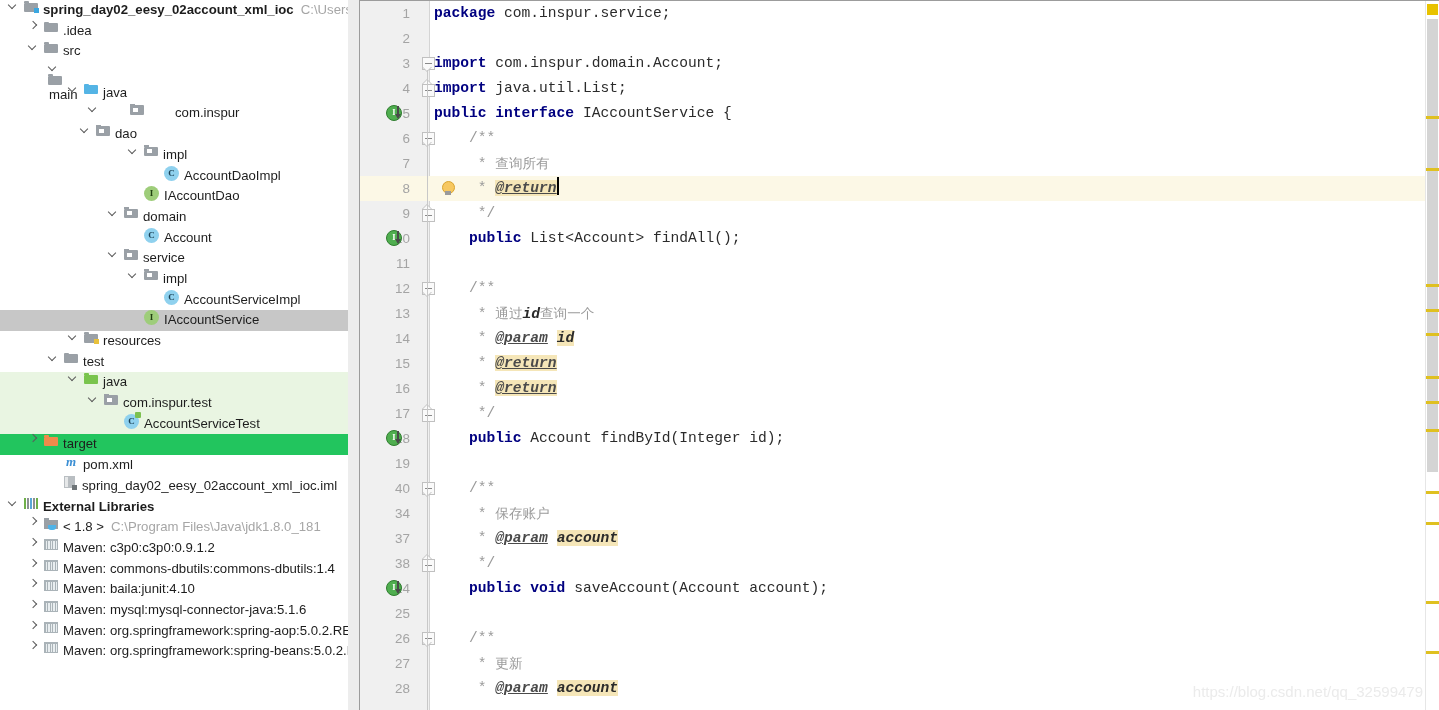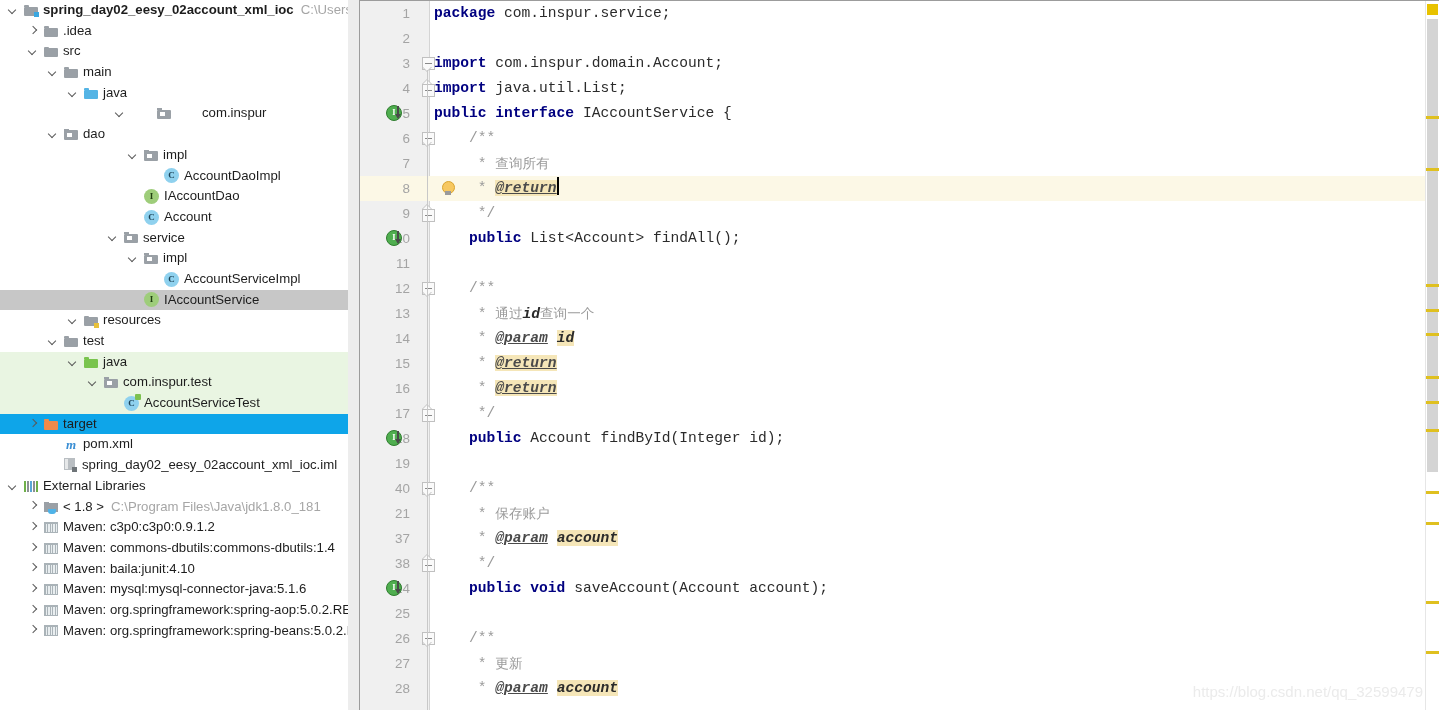--- a/index.html
+++ b/index.html
@@ -13,25 +13,25 @@
 
   
   #project-panel{
     position:absolute;left:0;top:0;width:360px;height:710px;
     background:#ffffff;overflow:hidden;
   }
   .tree{position:absolute;left:0;top:0;width:348px;}
   .trow{
     position:relative;height:20.7px;line-height:20.7px;
     white-space:nowrap;font-size:13.2px;color:#1d1d1d;
-    display:flex;align-items:center;
+    display:flex;align-items:flex-start;
   }
   .trow.sel{background:#c7c7c7;}
   .trow.testsrc{background:#e9f5e2;}
-  .trow.excluded{background:#0ea5e9;}
+  .trow.excluded{background:#22c55e;}
   .arrow{
     width:11px;height:11px;display:inline-block;position:relative;
     flex:0 0 11px;
   }
   .arrow.right::before{
     content:"";position:absolute;left:2px;top:1px;
     width:5px;height:5px;border-right:1.6px solid #5a5a5a;border-bottom:1.6px solid #5a5a5a;
     transform:rotate(-45deg);
   }
   .arrow.down::before{
@@ -211,46 +211,46 @@
           <span class="tlabel">.idea</span>
         </div>
         <div class="trow" style="padding-left: 28px;">
           <span class="arrow down" style="margin-right: 5px;"></span>
           <span class="ico ico-folder">
             <span class="tab"></span>
             <span class="bod"></span>
           </span>
           <span class="tlabel">src</span>
         </div>
-        <div class="trow" style="padding-left: 48px;">
+        <div class="trow" style="padding-left: 48px; flex-direction: column;">
           <span class="arrow down" style="margin-right: 5px;"></span>
           <span class="ico ico-folder">
             <span class="tab"></span>
             <span class="bod"></span>
           </span>
           <span class="tlabel">main</span>
         </div>
         <div class="trow" style="padding-left: 68px;">
           <span class="arrow down" style="margin-right: 5px;"></span>
           <span class="ico ico-folder src">
             <span class="tab"></span>
             <span class="bod"></span>
           </span>
           <span class="tlabel">java</span>
         </div>
-        <div class="trow" style="padding-left: 115px; gap: 26px;">
+        <div class="trow" style="padding-left: 88px; gap: 26px;">
           <span class="arrow down" style="margin-right: 5px;"></span>
           <span class="ico ico-pkg">
             <span class="tab"></span>
             <span class="bod"></span>
             <span class="win"></span>
           </span>
           <span class="tlabel">com.inspur</span>
         </div>
-        <div class="trow" style="padding-left: 48px;">
+        <div class="trow" style="padding-left: 80px;">
           <span class="arrow down" style="margin-right: 5px;"></span>
           <span class="ico ico-pkg">
             <span class="tab"></span>
             <span class="bod"></span>
             <span class="win"></span>
           </span>
           <span class="tlabel">dao</span>
         </div>
         <div class="trow" style="padding-left: 128px;">
           <span class="arrow down" style="margin-right: 5px;"></span>
@@ -263,20 +263,29 @@
         </div>
         <div class="trow" style="padding-left: 148px;">
           <span class="arrow" style="margin-right: 5px;"></span>
           <span class="ico ico-cls">C</span>
           <span class="tlabel">AccountDaoImpl</span>
         </div>
         <div class="trow" style="padding-left: 128px;">
           <span class="arrow" style="margin-right: 5px;"></span>
           <span class="ico ico-iface">I</span>
           <span class="tlabel">IAccountDao</span>
+        </div>
+        <div class="trow" style="padding-left: 108px;">
+          <span class="arrow down" style="margin-right: 5px;"></span>
+          <span class="ico ico-pkg">
+            <span class="tab"></span>
+            <span class="bod"></span>
+            <span class="win"></span>
+          </span>
+          <span class="tlabel">domain</span>
         </div>
         <div class="trow" style="padding-left: 128px;">
           <span class="arrow" style="margin-right: 5px;"></span>
           <span class="ico ico-cls">C</span>
           <span class="tlabel">Account</span>
         </div>
         <div class="trow" style="padding-left: 108px;">
           <span class="arrow down" style="margin-right: 5px;"></span>
           <span class="ico ico-pkg">
             <span class="tab"></span>
@@ -358,21 +367,21 @@
         </div>
         <div class="trow" style="padding-left: 48px;">
           <span class="arrow" style="margin-right: 5px;"></span>
           <span class="ico ico-iml">
             <span class="b"></span>
             <span class="s"></span>
             <span class="c"></span>
           </span>
           <span class="tlabel">spring_day02_eesy_02account_xml_ioc.iml</span>
         </div>
-        <div class="trow" style="padding-left: 8px;">
+        <div class="trow" style="padding-left: 8px; font-weight: bold;">
           <span class="arrow down" style="margin-right: 5px;"></span>
           <span class="ico ico-lib">
             <i></i>
             <i></i>
             <i></i>
             <i></i>
             <i></i>
           </span>
           <span class="tlabel">External Libraries</span>
         </div>
@@ -483,21 +492,21 @@
         <div class="line"><span class="lnum">11</span><span class="ltext"></span></div>
         <div class="line"><span class="lnum">12</span><span class="fold" style="top: 6px;"><span class="box"></span><span class="pt"></span></span><span class="ltext"><span class="cmt">    /**</span></span></div>
         <div class="line"><span class="lnum">13</span><span class="ltext"><span class="cmt">     * </span><span class="cjk">通过</span><span class="docval">id</span><span class="cjk">查询一个</span></span></div>
         <div class="line"><span class="lnum">14</span><span class="ltext"><span class="cmt">     * </span><span class="doctag">@param</span><span class="cmt"> </span><span class="docval hlt">id</span></span></div>
         <div class="line"><span class="lnum">15</span><span class="ltext"><span class="cmt">     * </span><span class="doctag hlt">@return</span></span></div>
         <div class="line"><span class="lnum">16</span><span class="ltext"><span class="cmt">     * </span><span class="doctag hlt">@return</span></span></div>
         <div class="line"><span class="lnum">17</span><span class="fold" style="top: 8px;"><span class="ptu"></span><span class="box"></span></span><span class="ltext"><span class="cmt">     */</span></span></div>
         <div class="line"><span class="lnum">18</span><span class="gmark"><span class="circ">I</span><span class="arw"></span><span class="arwh"></span></span><span class="ltext"><span class="kw">    public </span><span class="id">Account findById(Integer id);</span></span></div>
         <div class="line"><span class="lnum">19</span><span class="ltext"></span></div>
         <div class="line"><span class="lnum">40</span><span class="fold" style="top: 6px;"><span class="box"></span><span class="pt"></span></span><span class="ltext"><span class="cmt">    /**</span></span></div>
-        <div class="line"><span class="lnum">21</span><span class="ltext"><span class="cmt">     * </span><span class="cjk">保存账户</span></span></div>
+        <div class="line"><span class="lnum">34</span><span class="ltext"><span class="cmt">     * </span><span class="cjk">保存账户</span></span></div>
         <div class="line"><span class="lnum">37</span><span class="ltext"><span class="cmt">     * </span><span class="doctag">@param</span><span class="cmt"> </span><span class="docval hlt">account</span></span></div>
         <div class="line"><span class="lnum">38</span><span class="fold" style="top: 8px;"><span class="ptu"></span><span class="box"></span></span><span class="ltext"><span class="cmt">     */</span></span></div>
         <div class="line"><span class="lnum">24</span><span class="gmark"><span class="circ">I</span><span class="arw"></span><span class="arwh"></span></span><span class="ltext"><span class="kw">    public </span><span class="kw">void </span><span class="id">saveAccount(Account account);</span></span></div>
         <div class="line"><span class="lnum">25</span><span class="ltext"></span></div>
         <div class="line"><span class="lnum">26</span><span class="fold" style="top: 6px;"><span class="box"></span><span class="pt"></span></span><span class="ltext"><span class="cmt">    /**</span></span></div>
         <div class="line"><span class="lnum">27</span><span class="ltext"><span class="cmt">     * </span><span class="cjk">更新</span></span></div>
         <div class="line"><span class="lnum">28</span><span class="ltext"><span class="cmt">     * </span><span class="doctag">@param</span><span class="cmt"> </span><span class="docval hlt">account</span></span></div>
       </div>
 
     <div id="editor-right-edge"></div>

